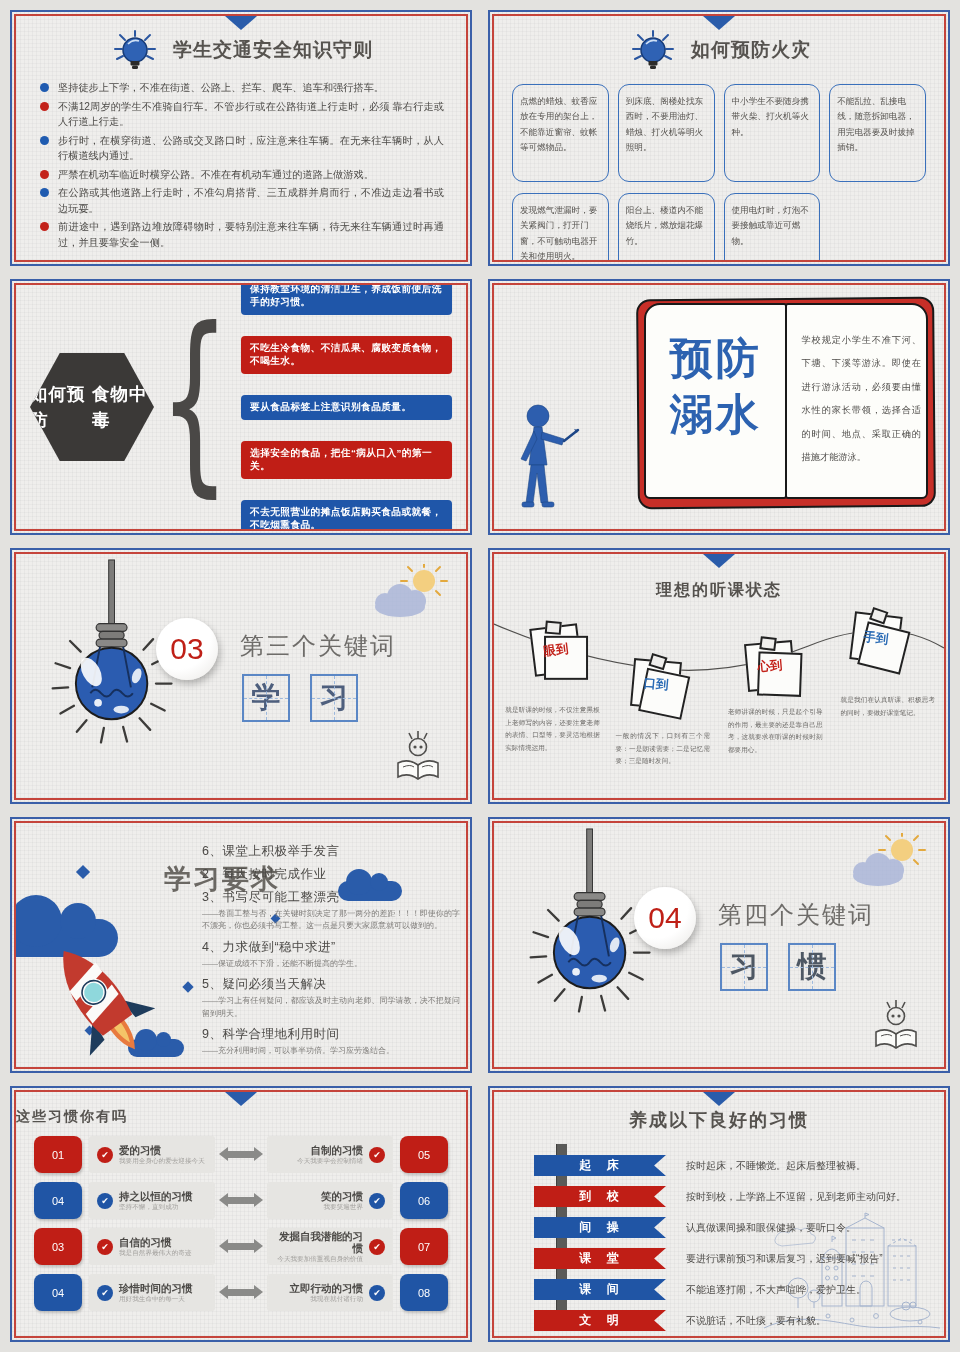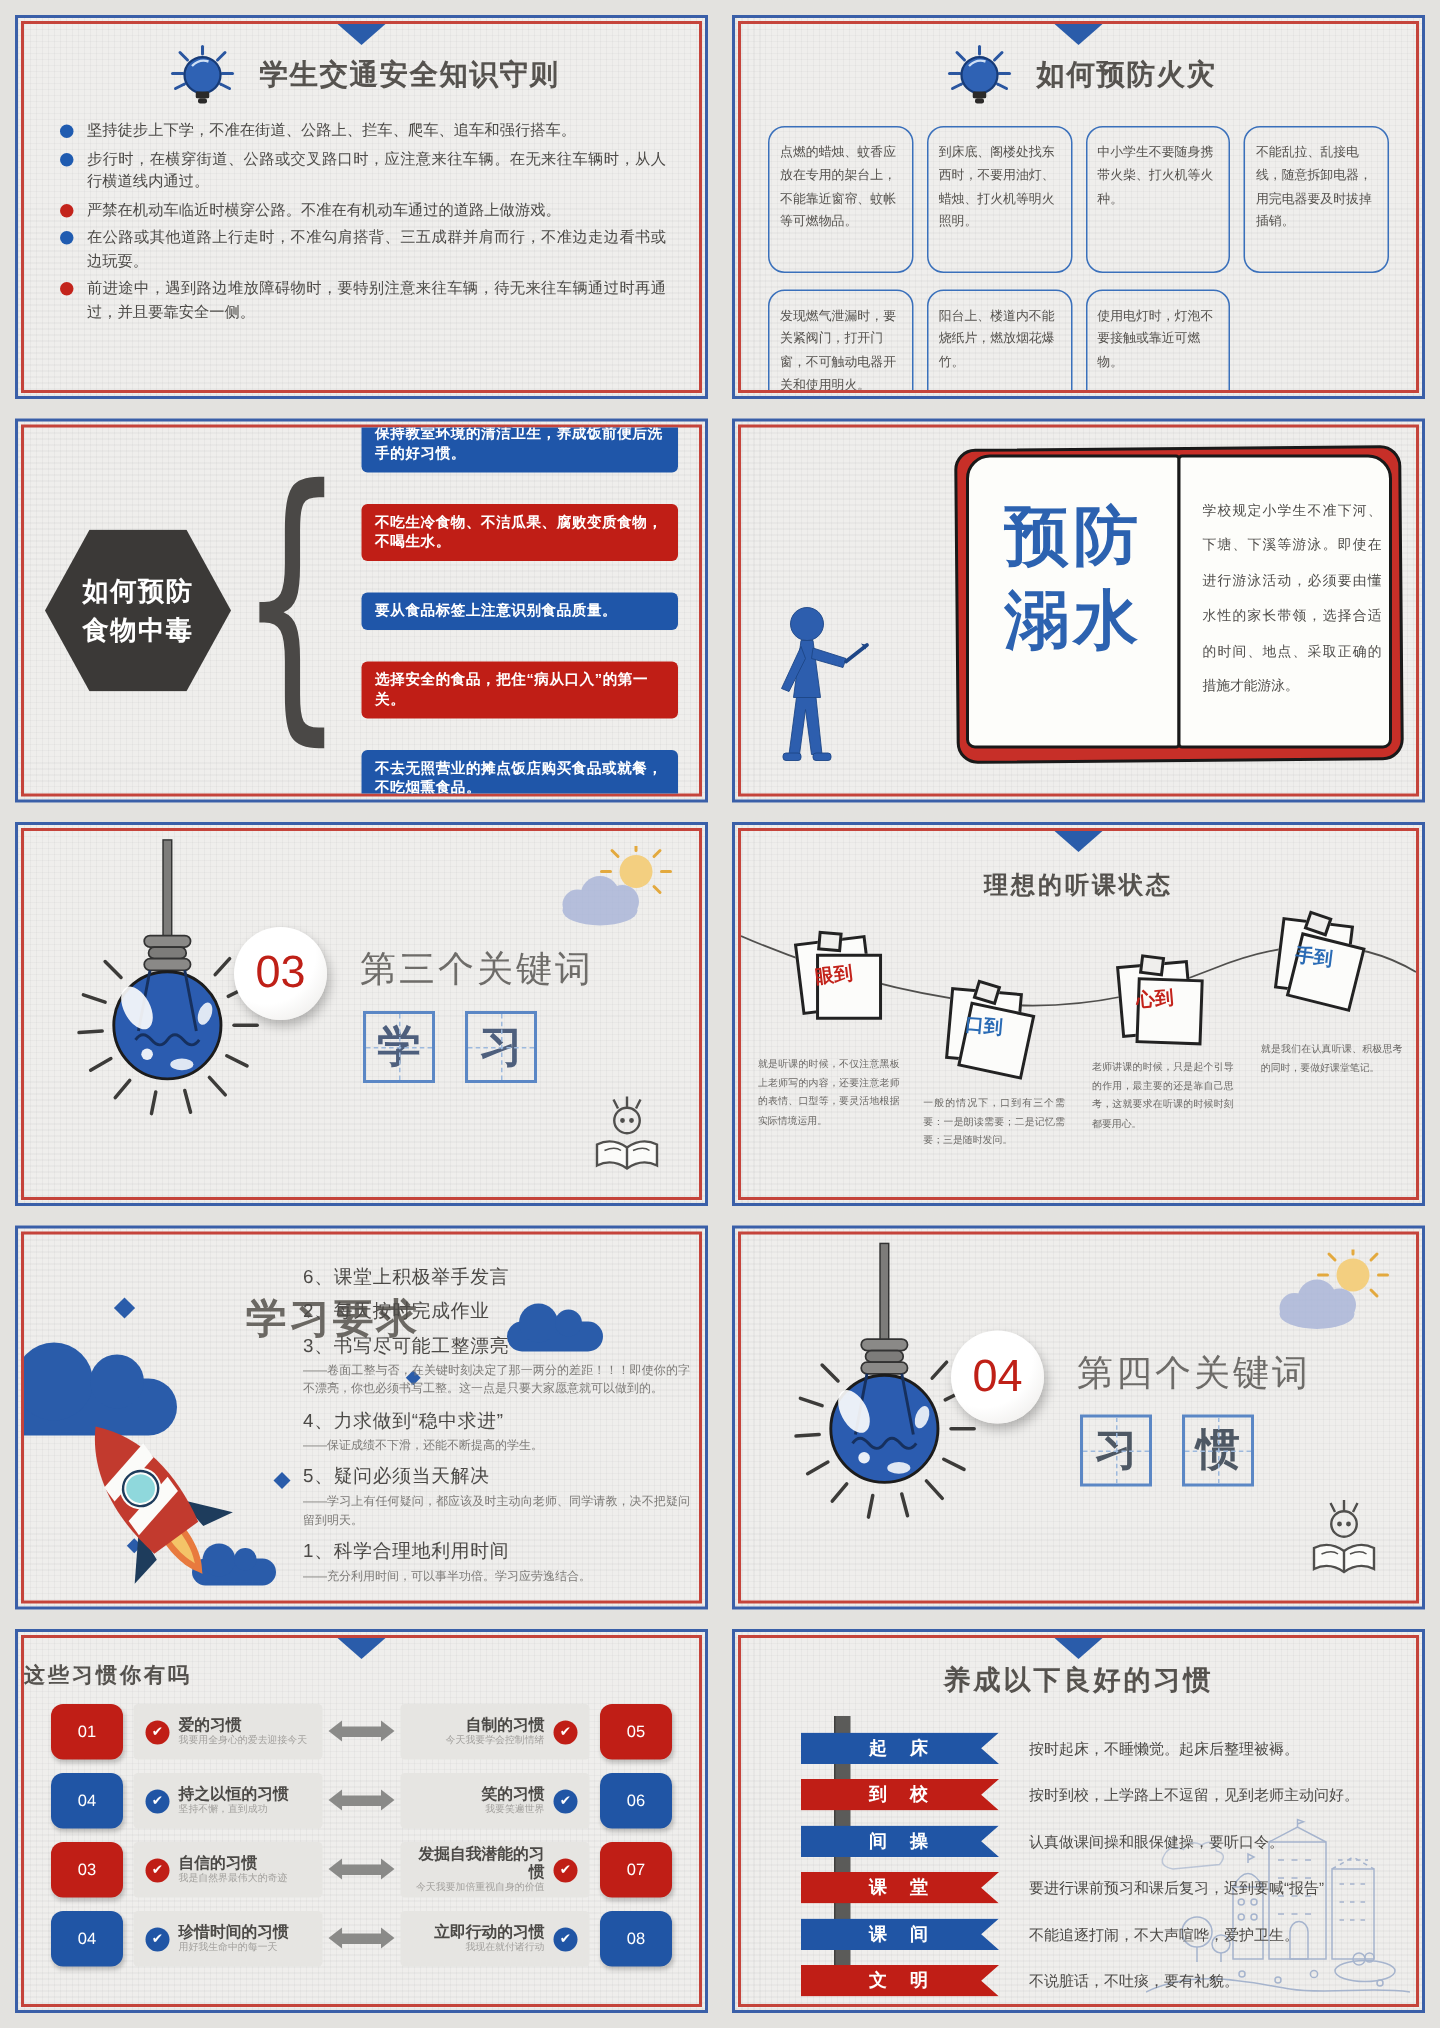--- a/index.html
+++ b/index.html
@@ -17,21 +17,21 @@
   .s1-list{list-style:none;margin:9px 22px 0 24px;padding:0}
   .s1-list li{display:flex;gap:9px;font-size:10.2px;color:#4c4a47;line-height:1.52;margin-bottom:3px;text-align:justify}
   .dot{width:9px;height:9px;border-radius:50%;margin-top:3px;flex:none}
   .dot.blue{background:#1f5bb0}.dot.red{background:#c3231b}
   
   .fire-grid{display:grid;grid-template-columns:repeat(4,1fr);gap:11px 9px;margin:13px 18px 0}
   .fire-box{border:1.6px solid #3a70bb;border-radius:11px;padding:9px 7px;font-size:8.6px;color:#55524e;line-height:1.8;height:78px}
   
   .food{display:flex;align-items:center;height:100%;padding:0 14px 6px 14px}
   .hex{width:124px;height:108px;background:#3b3937;clip-path:polygon(24% 0,76% 0,100% 50%,76% 100%,24% 100%,0 50%);
-    color:#fff;display:flex;flex-direction:column;justify-content:center;align-items:center;
+    color:#fff;display:flex;flex-direction:row;justify-content:center;align-items:center;
     font-size:17.5px;font-weight:bold;letter-spacing:1px;line-height:1.5;flex:none}
   .brace{font-size:140px;color:#4a4846;transform:scaleY(1.4) scaleX(.8);margin:0 0 12px -4px;line-height:1;font-family:"DejaVu Sans",sans-serif;font-weight:normal}
   .bars{flex:1;display:flex;flex-direction:column;gap:21px;margin-left:2px}
   .bar{color:#fff;font-weight:bold;font-size:9.7px;padding:6px 9px;border-radius:4px;letter-spacing:.4px}
   .bar.blue{background:#1f56a9}.bar.red{background:#c01e16}
   
   .book{position:absolute;right:16px;top:18px;width:284px;height:196px}
   .book-back{position:absolute;inset:-5px -7px -9px -7px;background:#c72f28;border:2px solid #191919;border-radius:14px;transform:rotate(-.5deg)}
   .bpage{position:absolute;top:0;height:100%;width:50.5%;background:#fdfdfa;border:2.5px solid #191919;box-sizing:border-box}
   .bpage.l{left:0;border-radius:16px 3px 3px 6px}
@@ -193,20 +193,24 @@
             <use href="#bulbsym"></use>
           </svg>
         <h2 class="s-title">学生交通安全知识守则</h2>
       </div>
       <ul class="s1-list">
         <li>
             <span class="dot blue"></span>
             <span>坚持徒步上下学，不准在街道、公路上、拦车、爬车、追车和强行搭车。</span>
           </li>
         <li>
+            <span class="dot red"></span>
+            <span>不满12周岁的学生不准骑自行车。不管步行或在公路街道上行走时，必须 靠右行走或人行道上行走。</span>
+          </li>
+        <li>
             <span class="dot blue"></span>
             <span>步行时，在横穿街道、公路或交叉路口时，应注意来往车辆。在无来往车辆时，从人行横道线内通过。</span>
           </li>
         <li>
             <span class="dot red"></span>
             <span>严禁在机动车临近时横穿公路。不准在有机动车通过的道路上做游戏。</span>
           </li>
         <li>
             <span class="dot blue"></span>
             <span>在公路或其他道路上行走时，不准勾肩搭背、三五成群并肩而行，不准边走边看书或边玩耍。</span>
@@ -352,21 +356,21 @@
         <div class="s7-head">6、课堂上积极举手发言</div>
 
         <div class="s7-head">2、每天按时完成作业</div>
 
         <div class="s7-head">3、书写尽可能工整漂亮</div>
         <div class="s7-note">——卷面工整与否，在关键时刻决定了那一两分的差距！！！即使你的字不漂亮，你也必须书写工整。这一点是只要大家愿意就可以做到的。</div>
         <div class="s7-head">4、力求做到“稳中求进”</div>
         <div class="s7-note">——保证成绩不下滑，还能不断提高的学生。</div>
         <div class="s7-head">5、疑问必须当天解决</div>
         <div class="s7-note">——学习上有任何疑问，都应该及时主动向老师、同学请教，决不把疑问留到明天。</div>
-        <div class="s7-head">1、科学合理地利用时间</div>
+        <div class="s7-head">9、科学合理地利用时间</div>
         <div class="s7-note">——充分利用时间，可以事半功倍。学习应劳逸结合。</div>
       </div>
     </div>
   </section>
 
   <section class="slide">
     <div class="inner">
       <svg class="kw-bulb" viewBox="0 0 145 200">
           <use href="#hangbulb"></use>
         </svg>

